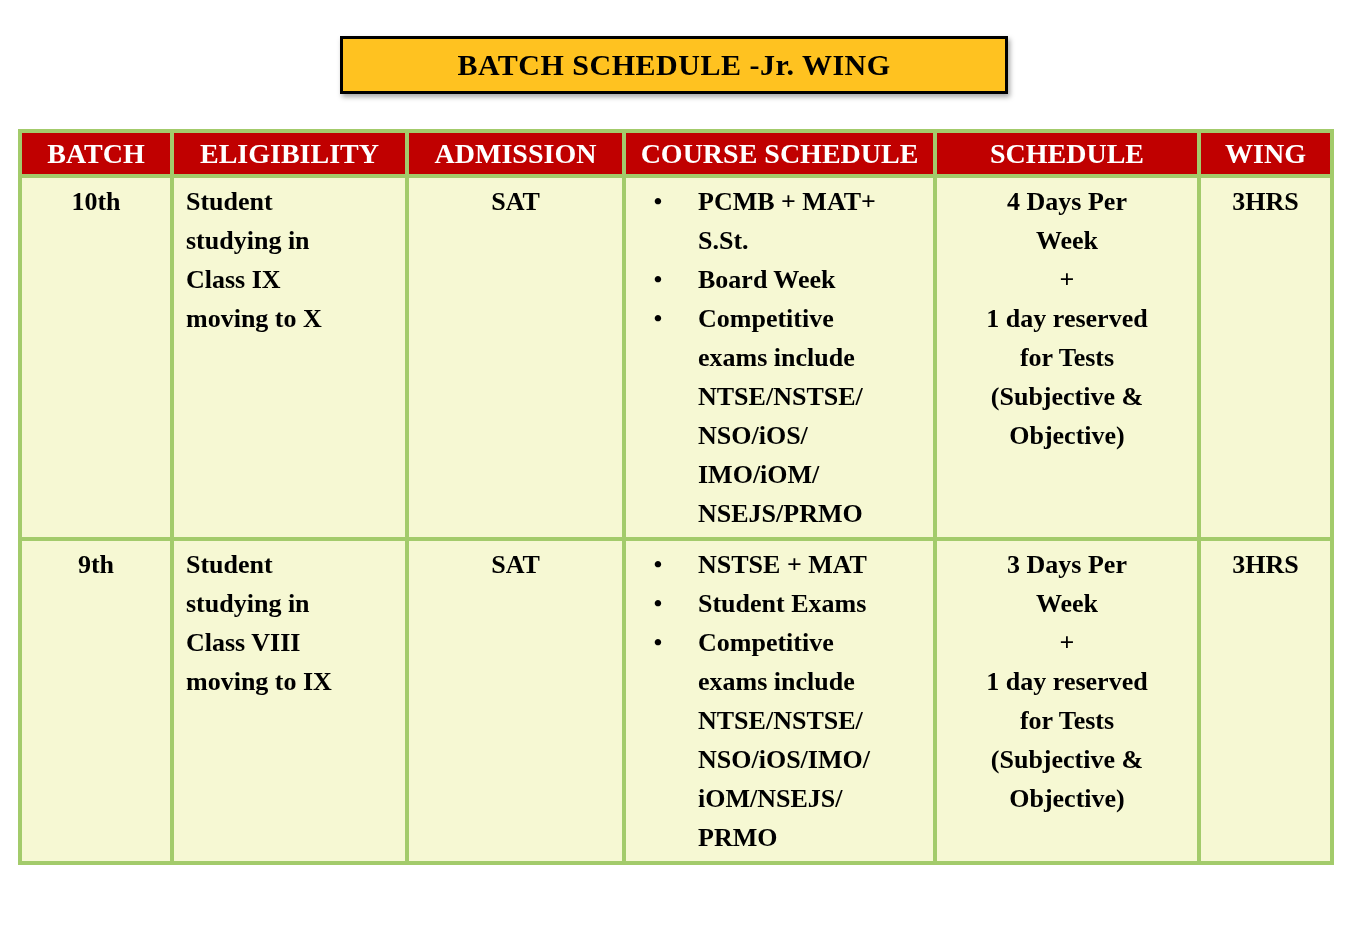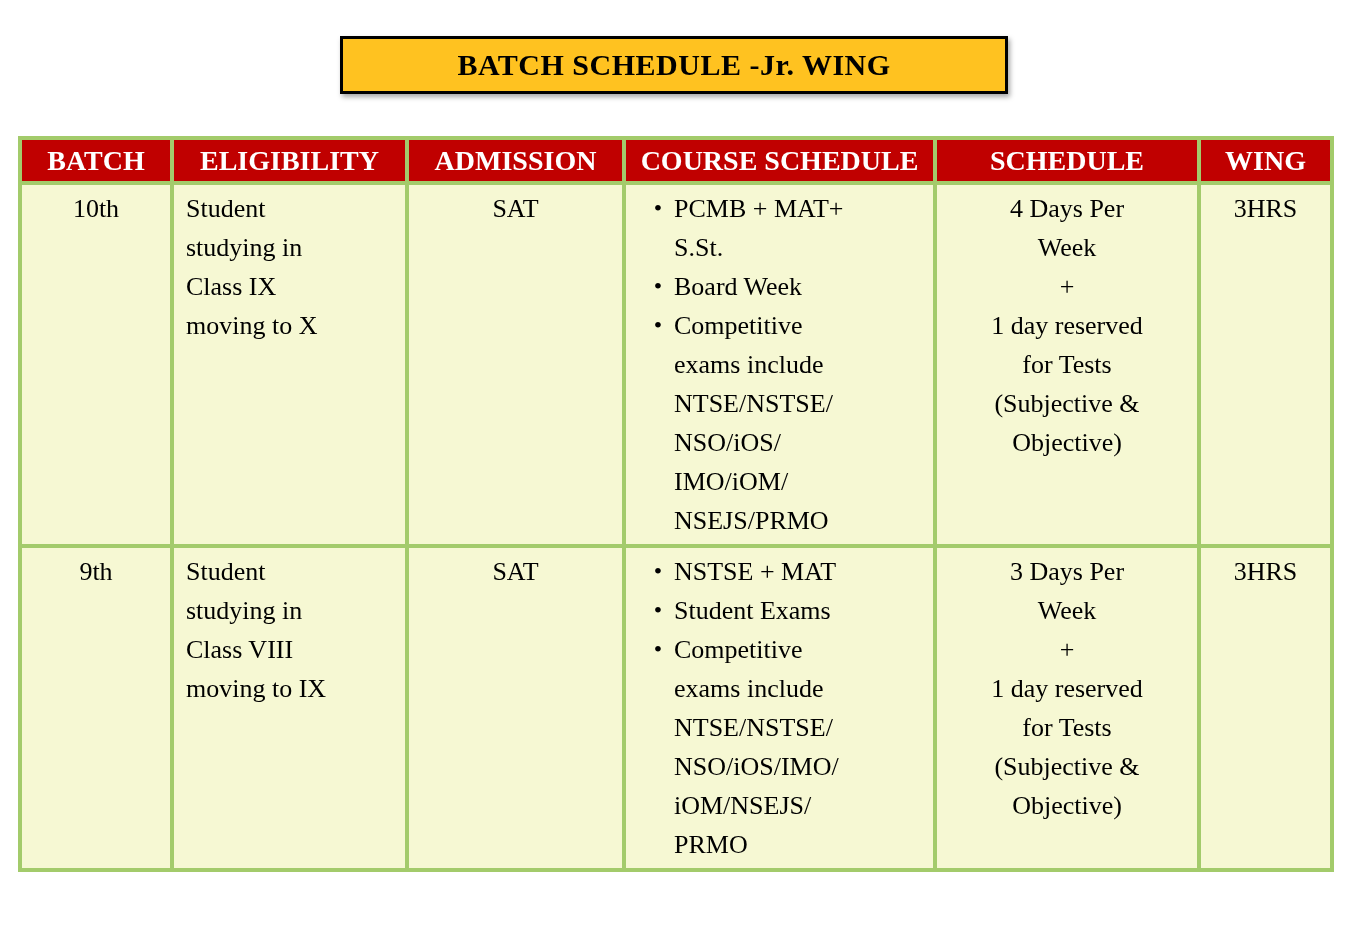--- a/index.html
+++ b/index.html
@@ -33,21 +33,21 @@
   }
   .banner-text {
     font-size: 30px;
     font-weight: bold;
     color: #000000;
     letter-spacing: 0.5px;
   }
   table.schedule {
     position: absolute;
     left: 18px;
-    top: 136px;
+    top: 129px;
     width: 1312px;
     border-collapse: collapse;
     table-layout: fixed;
   }
   .schedule th, .schedule td {
     border: 4px solid #A3CB6B;
     box-sizing: border-box;
   }
   .schedule th {
     background: #C00000;
@@ -56,39 +56,39 @@
     font-weight: bold;
     text-align: center;
     vertical-align: middle;
     height: 45px;
     padding: 2px 4px;
   }
   .schedule td {
     background: #F6F8D3;
     color: #000000;
     font-size: 26px;
-    font-weight: normal;
+    font-weight: bold;
     line-height: 39px;
     vertical-align: top;
     padding: 4px 8px;
   }
   tr.row-1 td { height: 350px; }
   tr.row-2 td { height: 312px; }
   td.center { text-align: center; }
   td.left { text-align: left; padding-left: 12px; }
   .pre { white-space: pre-line; }
   td.course { padding-left: 16px; }
   .bullet-item { display: flex; align-items: flex-start; }
   .bullet-dot {
     flex: 0 0 32px;
     width: 32px;
     text-align: center;
     font-size: 24px;
   }
-  .bullet-text { white-space: pre-line; }
+  .bullet-text { white-space: pre-line; margin-left: 24px; }
 </style>
 </head>
 <body>
 
 <div class="page">
 
   <div class="banner">
     <span class="banner-text">BATCH SCHEDULE -Jr. WING</span>
   </div>
 

